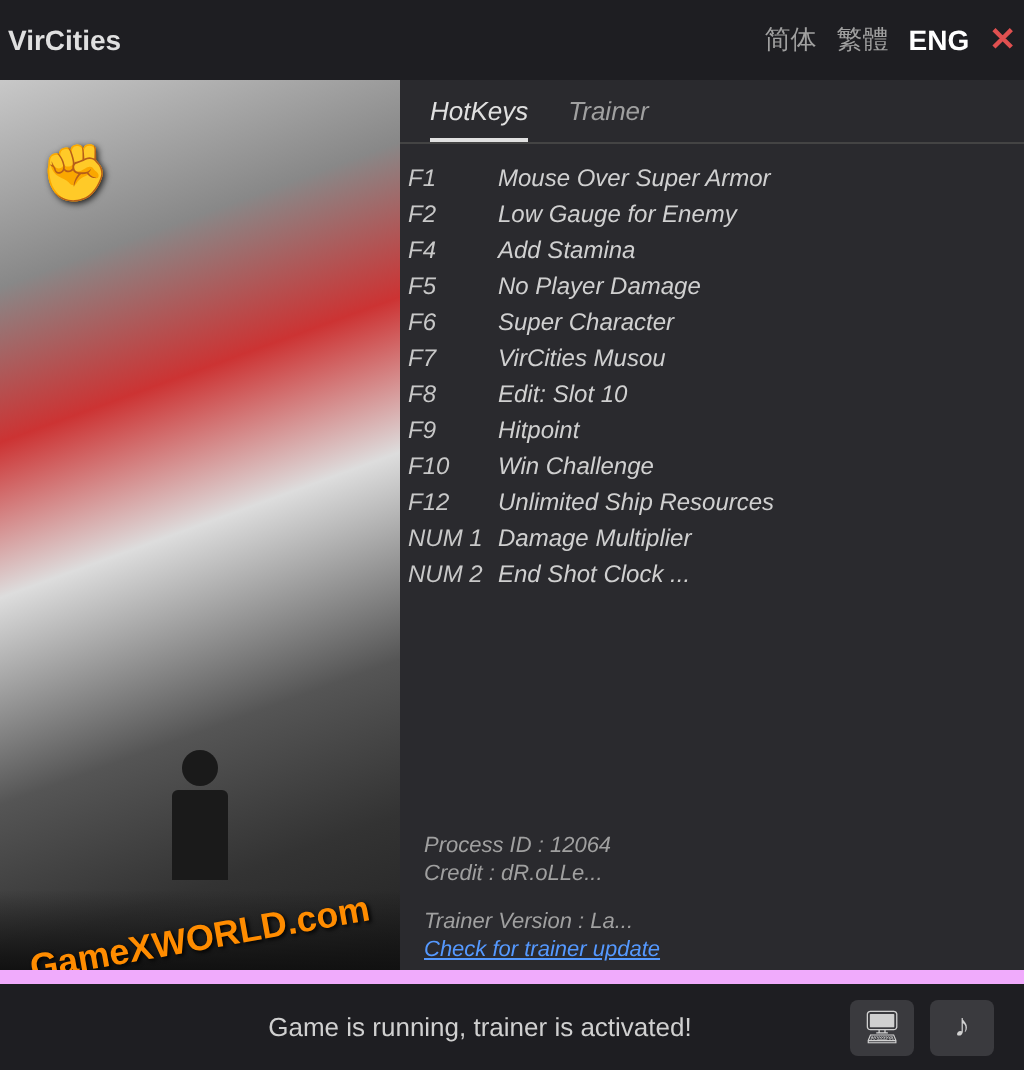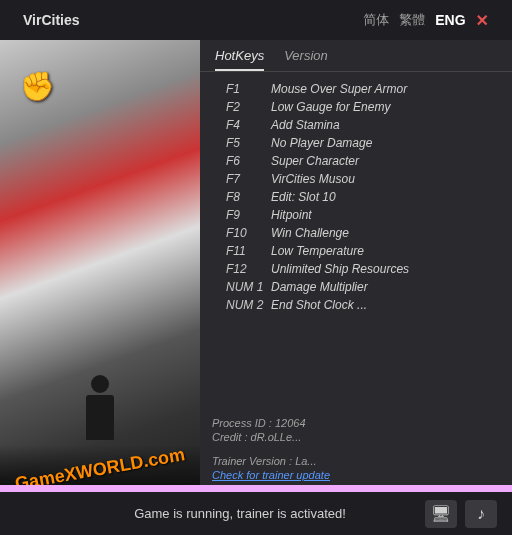--- a/index.html
+++ b/index.html
@@ -14,21 +14,21 @@
     }
 
     
     #title-bar {
       width: 100%;
       height: 40px;
       background: #1e1e22;
       display: flex;
       align-items: center;
       justify-content: space-between;
-      padding: 0 23px;
+      padding: 0 4px;
     }
 
     #title-bar .app-title {
       color: #e0e0e0;
       font-size: 14px;
       font-weight: 600;
     }
 
     #title-bar .lang-controls {
       display: flex;
@@ -149,21 +149,21 @@
     }
 
     .tab.active {
       color: #e0e0e0;
       border-bottom: 2px solid #e0e0e0;
     }
 
     
     #hotkeys-list {
       flex: 1;
-      padding: 8px 26px;
+      padding: 8px 4px;
       overflow-y: auto;
     }
 
     .hotkey-item {
       display: flex;
       align-items: center;
       padding: 2px 0;
       gap: 0;
     }
 
@@ -295,21 +295,21 @@
       <span class="gamexworld">
         <span>GameXWORLD</span><span>.com</span>
       </span>
     </div>
   </div>
 
   <div id="right-panel">
 
     <div id="tabs">
       <span class="tab active">HotKeys</span>
-      <span class="tab">Version</span>
+      <span class="tab">Trainer</span>
     </div>
 
     <div id="hotkeys-list">
     <div class="hotkey-item">
           <span class="hotkey-key">F1</span>
           <span class="hotkey-desc">Mouse Over Super Armor</span>
         </div>
         <div class="hotkey-item">
           <span class="hotkey-key">F2</span>
           <span class="hotkey-desc">Low Gauge for Enemy</span>
@@ -334,24 +334,20 @@
           <span class="hotkey-key">F8</span>
           <span class="hotkey-desc">Edit: Slot 10</span>
         </div>
         <div class="hotkey-item">
           <span class="hotkey-key">F9</span>
           <span class="hotkey-desc">Hitpoint</span>
         </div>
         <div class="hotkey-item">
           <span class="hotkey-key">F10</span>
           <span class="hotkey-desc">Win Challenge</span>
-        </div>
-        <div class="hotkey-item">
-          <span class="hotkey-key">F11</span>
-          <span class="hotkey-desc">Low Temperature</span>
         </div>
         <div class="hotkey-item">
           <span class="hotkey-key">F12</span>
           <span class="hotkey-desc">Unlimited Ship Resources</span>
         </div>
         <div class="hotkey-item">
           <span class="hotkey-key">NUM 1</span>
           <span class="hotkey-desc">Damage Multiplier</span>
         </div>
         <div class="hotkey-item">

